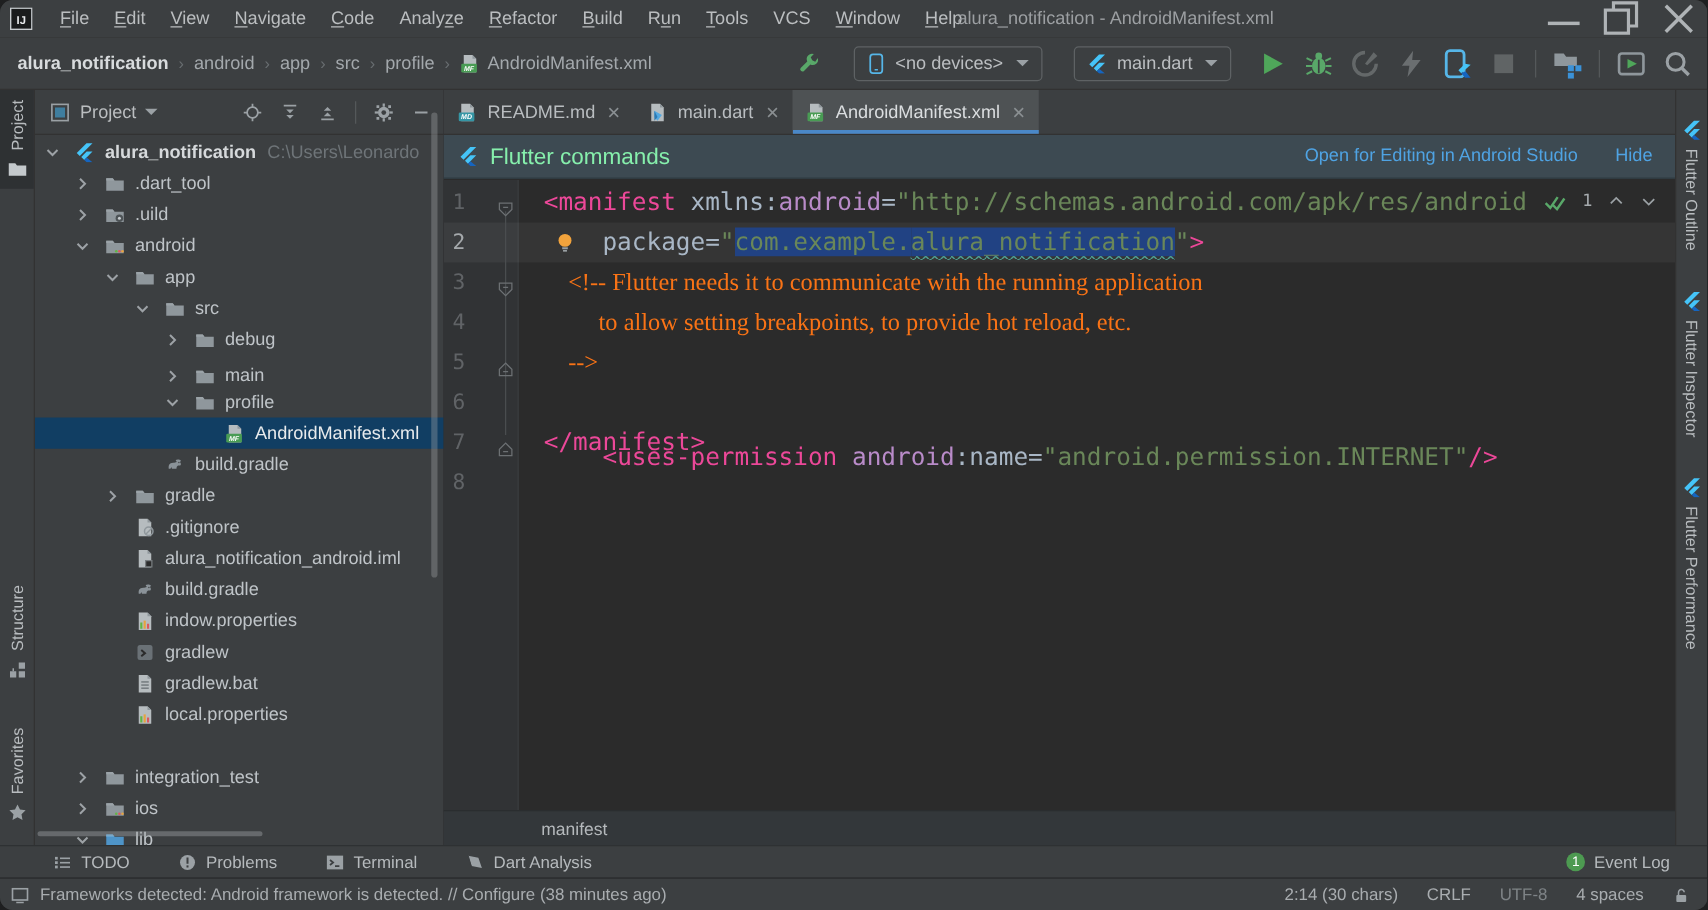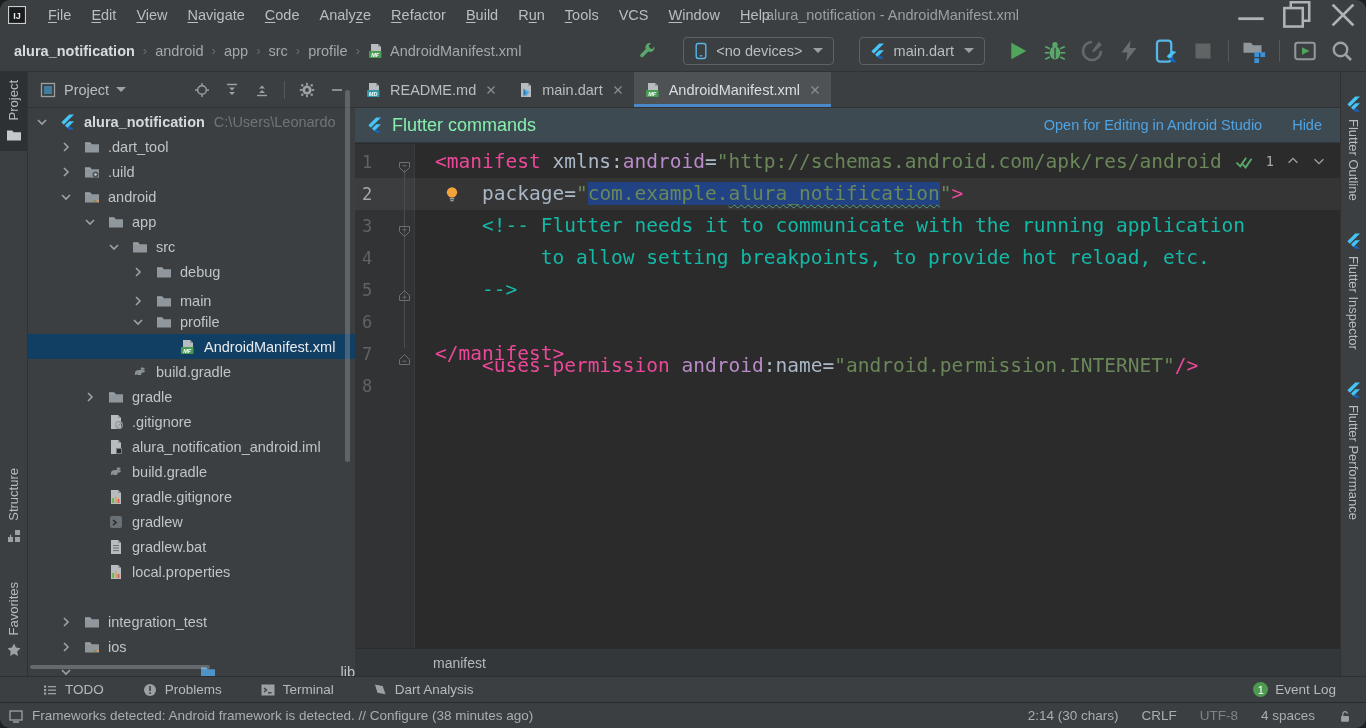--- a/index.html
+++ b/index.html
@@ -63,21 +63,21 @@
   .caretline{position:absolute;left:0;right:0;top:34px;height:32px;background:rgba(255,255,255,.05);}
   .lnum{position:absolute;left:7px;color:#606366;font-size:17px;line-height:32px;font-family:"DejaVu Sans Mono",monospace;}
   .lnum.cur{color:#A5A9AC;}
   .fold{position:absolute;left:43px;width:13px;height:13px;}
   .fline{position:absolute;left:49px;top:25px;width:1px;height:179px;background:#4A4D4F;}
   .ltext{position:absolute;left:80px;line-height:32px;white-space:pre;}
   .tok-t{color:#ec4899;text-align:center;}
   .tok-p{color:#A9B7C6;}
   .tok-a{color:#B98BC9;}
   .tok-s{color:#6A8759;}
-  .tok-c{color:#14b8a6;}
+  .tok-c{color:#f97316;font-family:Liberation Serif, serif;}
   .sel{background:#214283;}
   .wavy{text-decoration:underline;text-decoration-style:wavy;text-decoration-color:#4E9F93;text-decoration-thickness:1px;text-underline-offset:4px;}
   .bulb{position:absolute;left:88px;top:41px;width:18px;height:18px;}
   .inspect{position:absolute;right:14px;top:9px;display:flex;align-items:center;gap:12px;color:#A6ABAE;font-size:13.5px;}
   .crumbbar{position:absolute;left:0;bottom:0;right:0;height:28px;background:#33373A;border-top:1px solid #2A2D2F;display:flex;align-items:center;padding-left:78px;font-size:14px;color:#B5B9BC;}
   
   .rstrip{position:absolute;right:0;top:72px;width:26px;bottom:52px;background:#3C3F41;border-left:1px solid #323232;display:flex;flex-direction:column;align-items:center;padding-top:24px;gap:32px;}
   .rtab{display:flex;flex-direction:column;align-items:center;gap:7px;color:#B8BCBF;font-size:13px;}
   .rtab span{writing-mode:vertical-rl;}
   
@@ -571,21 +571,21 @@
           <i class="chev"></i>
           <i class="ticon">
             <svg viewBox="0 0 16 16" width="100%" height="100%">
               <path d="M3 1h7l3 3v11H3z" fill="#B6BCBF"></path>
               <path d="M10 1l3 3h-3z" fill="#8F979C"></path>
               <rect x="4.2" y="9" width="1.7" height="5" fill="#62B543"></rect>
               <rect x="6.9" y="7.5" width="1.7" height="6.5" fill="#E8A33D"></rect>
               <rect x="9.6" y="10" width="1.7" height="4" fill="#DB5860"></rect>
             </svg>
           </i>
-          <span>gradle.gitignore</span>
+          <span>indow.properties</span>
         </div>
         <div class="trow" style="top: 400px; padding-left: 54px;">
           <i class="chev"></i>
           <i class="ticon">
             <svg viewBox="0 0 16 16" width="100%" height="100%">
               <rect x="2" y="2" width="12" height="12" rx="2" fill="#6A7176"></rect>
               <polyline points="5,6 8,8.5 5,11" stroke="#2B2B2B" fill="none" stroke-width="1.6"></polyline>
             </svg>
           </i>
           <span>gradlew</span>
@@ -640,21 +640,21 @@
             <svg viewBox="0 0 16 16" width="100%" height="100%">
               <path d="M1 3.5h5.2l1.4 1.8H15v8.2H1z" fill="#8F979C"></path>
               <path d="M1 3.5h5.2l1.4 1.8H1z" fill="#9BA3A8"></path>
               <circle cx="9" cy="12" r="1" fill="#62B543"></circle>
               <circle cx="11.5" cy="12" r="1" fill="#DB5860"></circle>
               <circle cx="14" cy="12" r="1" fill="#E8A33D"></circle>
             </svg>
           </i>
           <span>ios</span>
         </div>
-        <div class="trow" style="top: 550px; padding-left: 30px; justify-content: space-between;">
+        <div class="trow" style="top: 550px; padding-left: 30px;">
           <i class="chev">
             <svg viewBox="0 0 16 16" width="100%" height="100%">
               <polyline points="4,6 8,10 12,6" fill="none" stroke="#9DA2A6" stroke-width="1.6"></polyline>
             </svg>
           </i>
           <i class="ticon">
             <svg viewBox="0 0 16 16" width="100%" height="100%">
               <path d="M1 3.5h5.2l1.4 1.8H15v8.2H1z" fill="#4E94C8"></path>
               <path d="M1 3.5h5.2l1.4 1.8H1z" fill="#63A7D8"></path>
             </svg>

